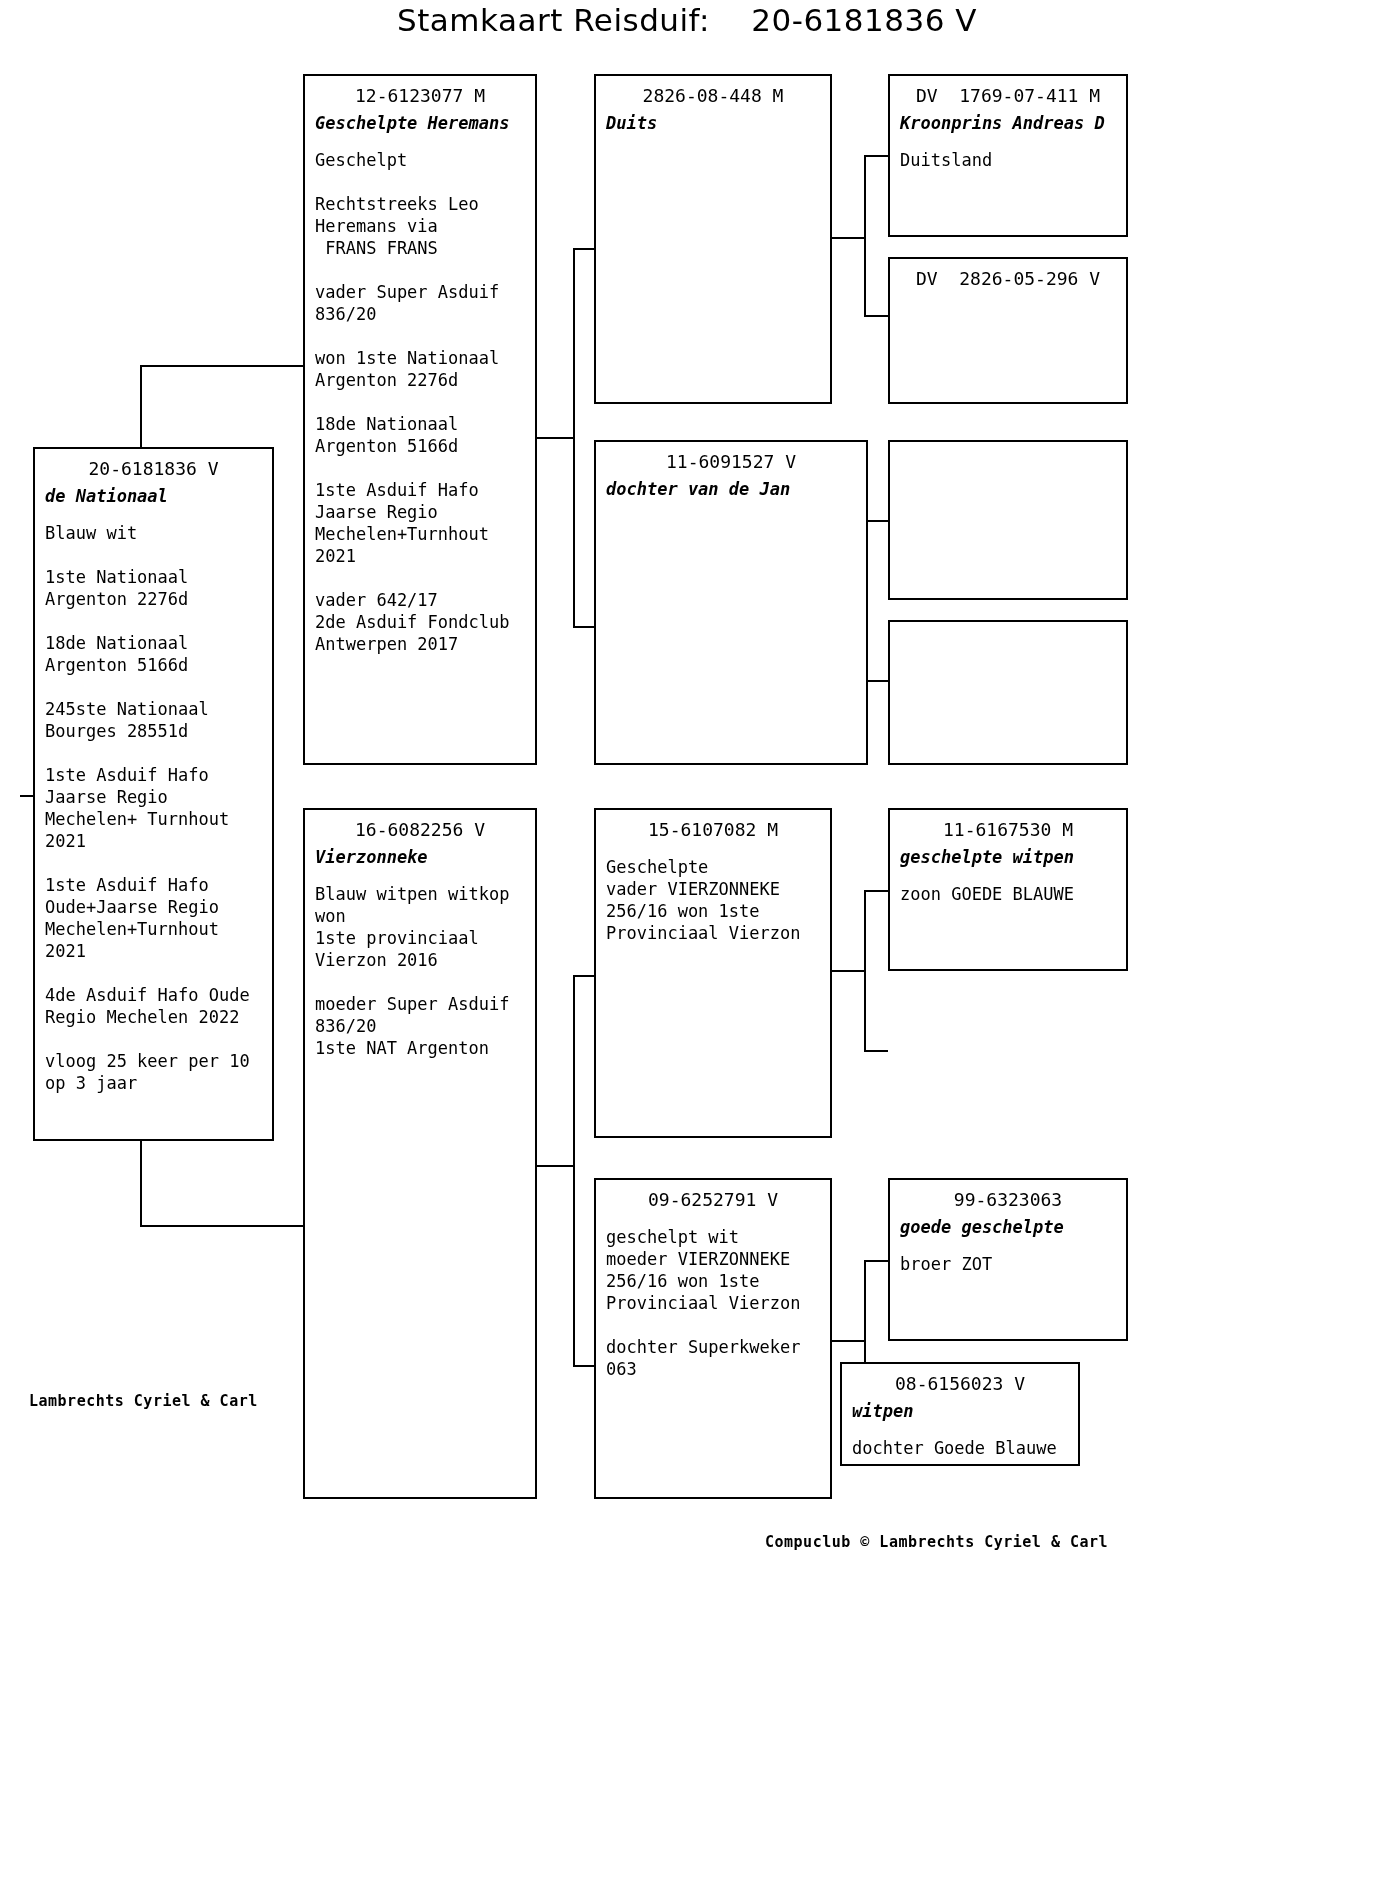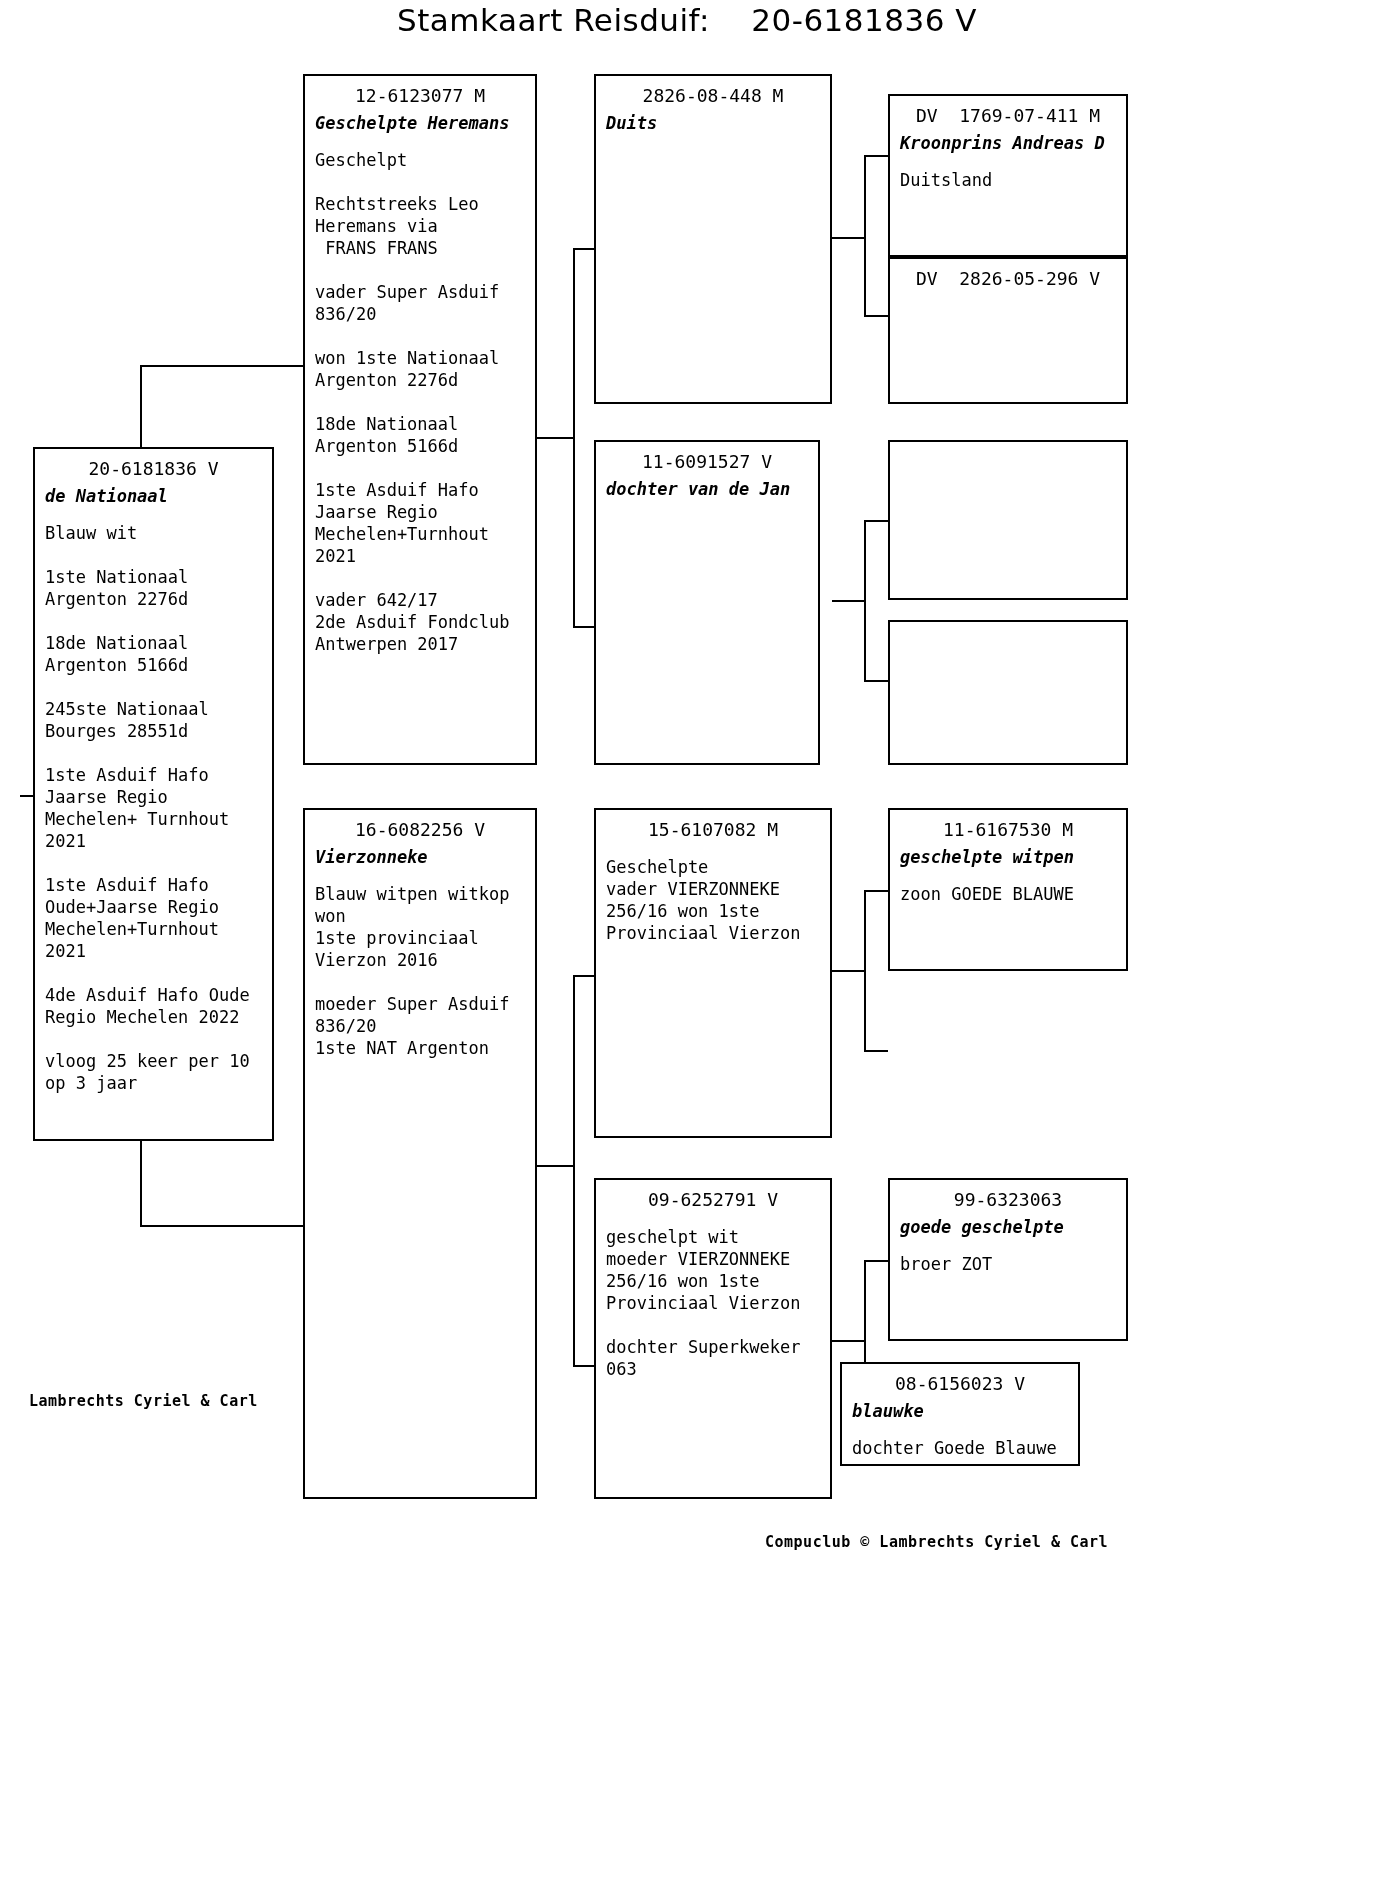--- a/index.html
+++ b/index.html
@@ -197,21 +197,21 @@
 836/20
 1ste NAT Argenton</span>
   </div>
 
   <div class="box" style="left:594px; top:74px; width:238px; height:330px;">
     <span class="ring">2826-08-448 M</span>
     <span class="nick">Duits</span>
     <span class="body"></span>
   </div>
 
-  <div class="box" style="left:594px; top:440px; width:226px; height:325px;">
+  <div class="box" style="left:594px; top:440px; width:274px; height:325px;">
     <span class="ring">11-6091527 V</span>
     <span class="nick">dochter van de Jan</span>
     <span class="body"></span>
   </div>
 
   <div class="box" style="left:594px; top:808px; width:238px; height:330px;">
     <span class="ring">15-6107082 M</span>
     <span class="nick"></span>
     <span class="body">Geschelpte
 vader VIERZONNEKE
@@ -224,21 +224,21 @@
     <span class="nick"></span>
     <span class="body">geschelpt wit
 moeder VIERZONNEKE
 256/16 won 1ste
 Provinciaal Vierzon
 
 dochter Superkweker
 063</span>
   </div>
 
-  <div class="box" style="left:888px; top:74px; width:240px; height:163px;margin-top:20px;">
+  <div class="box" style="left:888px; top:74px; width:240px; height:163px;">
     <span class="ring">DV  1769-07-411 M</span>
     <span class="nick">Kroonprins Andreas D</span>
     <span class="body">Duitsland</span>
   </div>
 
   <div class="box" style="left:888px; top:257px; width:240px; height:147px;">
     <span class="ring">DV  2826-05-296 V</span>
     <span class="nick"></span>
     <span class="body"></span>
   </div>
@@ -263,21 +263,21 @@
 
 
   <div class="box" style="left:888px; top:1178px; width:240px; height:163px;">
     <span class="ring">99-6323063</span>
     <span class="nick">goede geschelpte</span>
     <span class="body">broer ZOT</span>
   </div>
 
   <div class="box" style="left:840px; top:1362px; width:240px; height:104px;">
     <span class="ring">08-6156023 V</span>
-    <span class="nick">blauwke</span>
+    <span class="nick">witpen</span>
     <span class="body">dochter Goede Blauwe</span>
   </div>
 
   <div class="breeder" style="left:29px; top:1392px;">Lambrechts Cyriel &amp; Carl</div>
 
   <div class="footer" style="left:765px; top:1533px;">Compuclub © Lambrechts Cyriel &amp; Carl</div>
 
 </div>
 
 </body></html>

